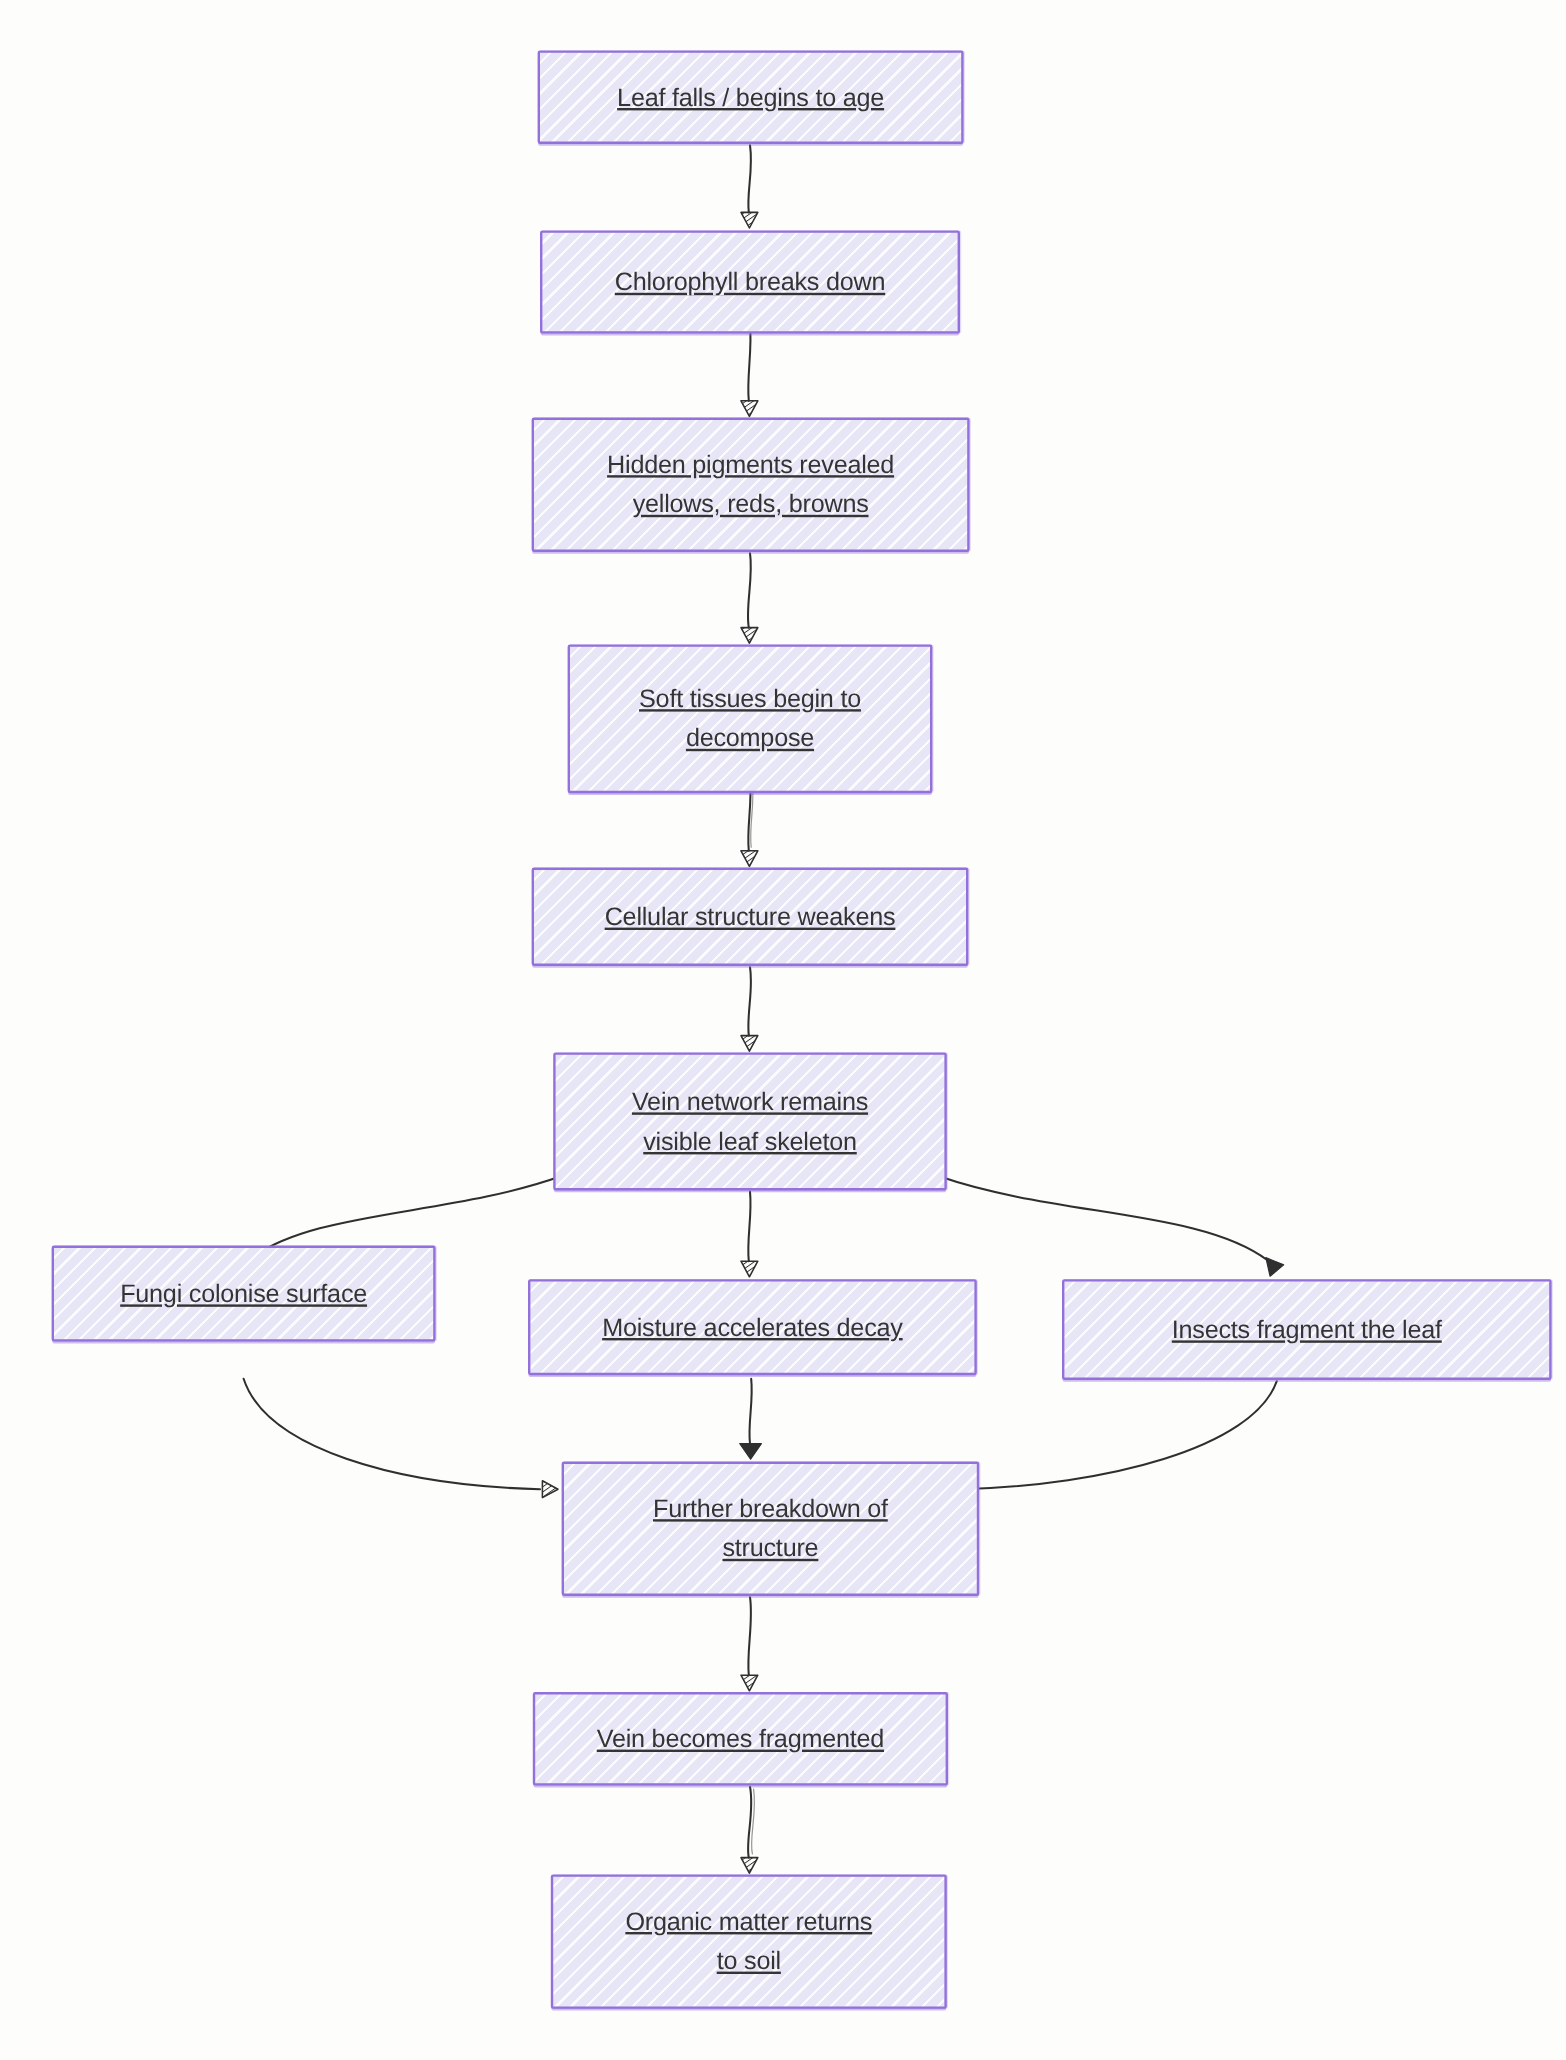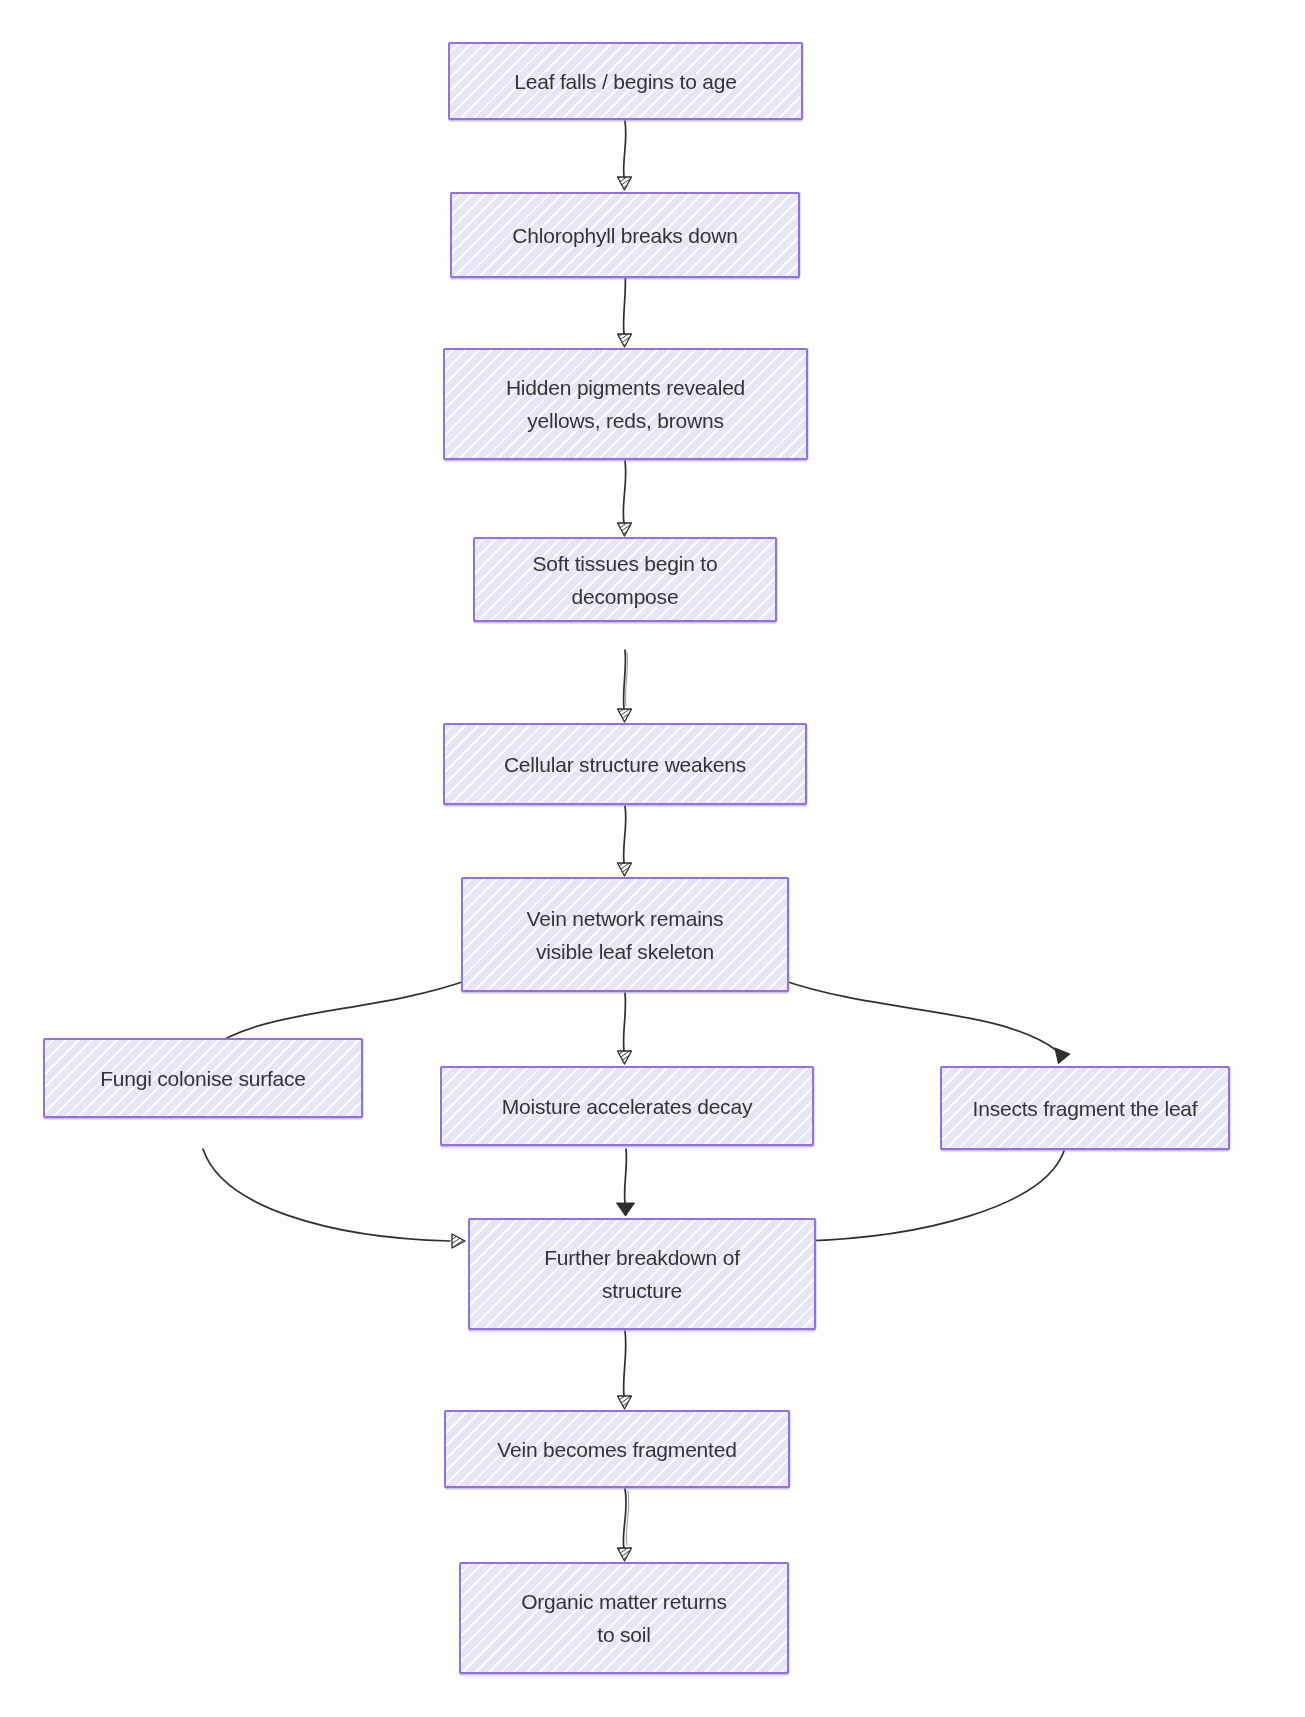--- a/index.html
+++ b/index.html
@@ -23,20 +23,21 @@
     border-radius:2px;
     background:
       repeating-linear-gradient(135deg,
         rgba(255,255,255,0) 0px, rgba(255,255,255,0) 5px,
         rgba(255,255,255,.85) 5px, rgba(255,255,255,.85) 7px,
         rgba(255,255,255,0) 7px, rgba(255,255,255,0) 9px),
       var(--node-fill,#e7e6f7);
     box-shadow:0 2px 0 -0.5px rgba(147,112,219,.45), 1px 0 0 0 rgba(147,112,219,.25);
     color:var(--text,#343434);
     text-align:center;
+    text-decoration:underline;
   }
   .node .line{
     display:block;
     font-size:21px;
     line-height:33px;
     letter-spacing:-.2px;
     white-space:nowrap;
   }
 </style>
 </head>
@@ -125,21 +126,21 @@
 
   <div class="node" style="left:450px;top:192px;width:350px;height:86px">
     <span class="line">Chlorophyll breaks down</span>
   </div>
 
   <div class="node" style="left:443px;top:348px;width:365px;height:112px">
     <span class="line">Hidden pigments revealed</span>
     <span class="line">yellows, reds, browns</span>
   </div>
 
-  <div class="node" style="left:473px;top:537px;width:304px;height:85px">
+  <div class="node" style="left:473px;top:537px;width:304px;height:124px">
     <span class="line">Soft tissues begin to</span>
     <span class="line">decompose</span>
   </div>
 
   <div class="node" style="left:443px;top:723px;width:364px;height:82px">
     <span class="line">Cellular structure weakens</span>
   </div>
 
   <div class="node" style="left:461px;top:877px;width:328px;height:115px">
     <span class="line">Vein network remains</span>
@@ -147,21 +148,21 @@
   </div>
 
   <div class="node" style="left:43px;top:1038px;width:320px;height:80px">
     <span class="line">Fungi colonise surface</span>
   </div>
 
   <div class="node" style="left:440px;top:1066px;width:374px;height:80px">
     <span class="line">Moisture accelerates decay</span>
   </div>
 
-  <div class="node" style="left:940px;top:1066px;width:290px;height:84px">
+  <div class="node" style="left:885px;top:1066px;width:408px;height:84px">
     <span class="line">Insects fragment the leaf</span>
   </div>
 
   <div class="node" style="left:468px;top:1218px;width:348px;height:112px">
     <span class="line">Further breakdown of</span>
     <span class="line">structure</span>
   </div>
 
   <div class="node" style="left:444px;top:1410px;width:346px;height:78px">
     <span class="line">Vein becomes fragmented</span>

